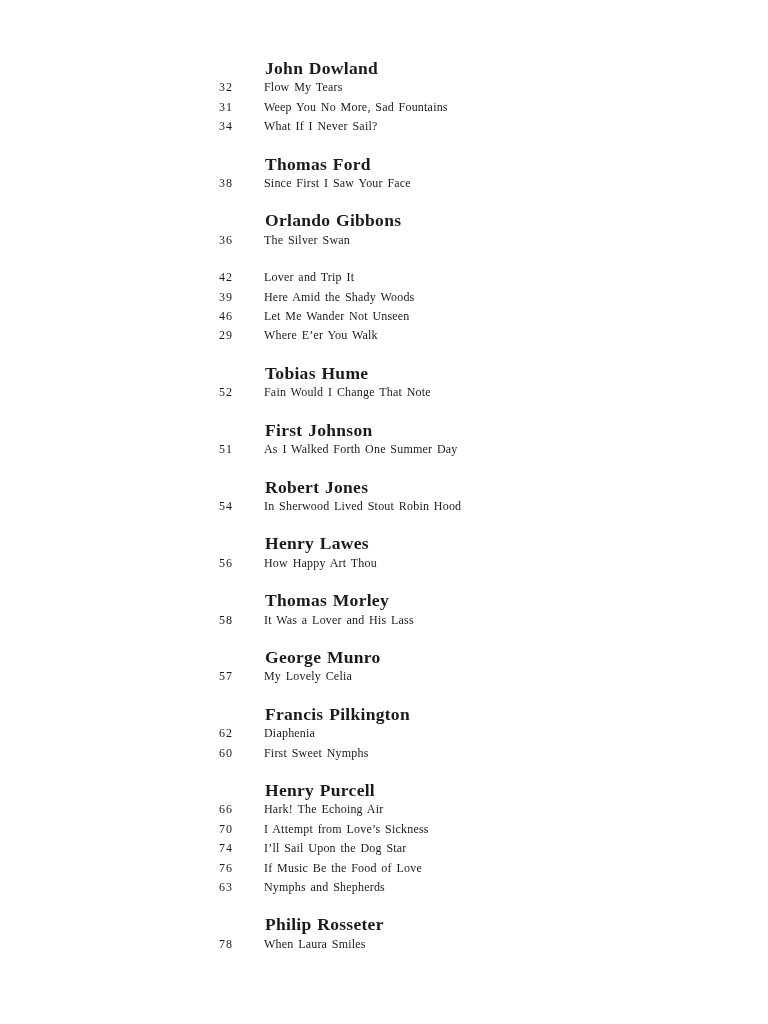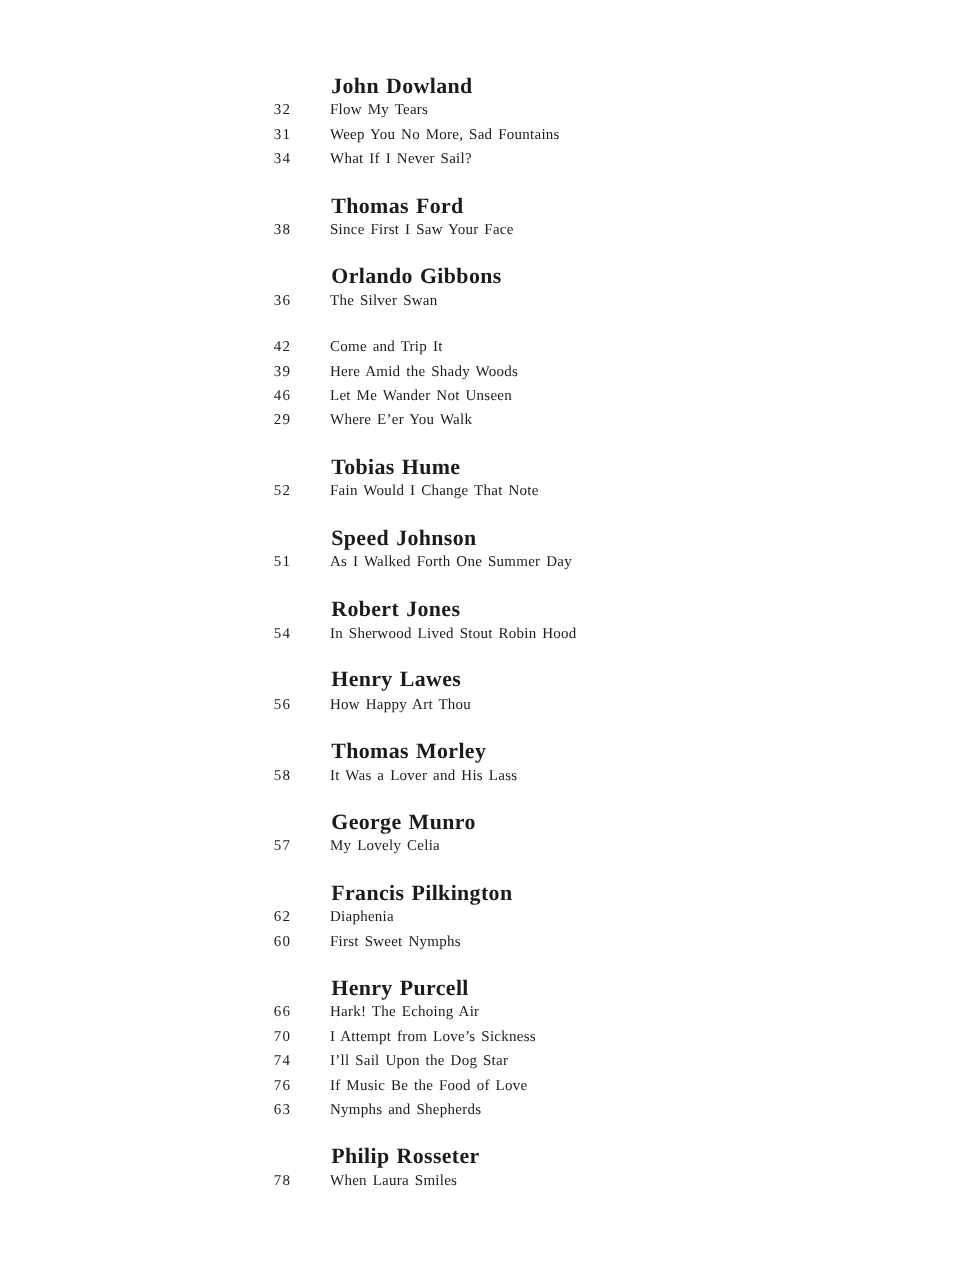--- a/index.html
+++ b/index.html
@@ -84,21 +84,21 @@
     <section class="toc-section">
       <h2 class="composer">Orlando Gibbons</h2>
       <div class="song-row">
         <span class="page-num">36</span>
         <span class="song-title">The Silver Swan</span>
       </div>
     </section>
     <section class="toc-section">
       <div class="song-row">
         <span class="page-num">42</span>
-        <span class="song-title">Come and Trip It</span>
+        <span class="song-title">Lover and Trip It</span>
       </div>
       <div class="song-row">
         <span class="page-num">39</span>
         <span class="song-title">Here Amid the Shady Woods</span>
       </div>
       <div class="song-row">
         <span class="page-num">46</span>
         <span class="song-title">Let Me Wander Not Unseen</span>
       </div>
       <div class="song-row">
@@ -107,21 +107,21 @@
       </div>
     </section>
     <section class="toc-section">
       <h2 class="composer">Tobias Hume</h2>
       <div class="song-row">
         <span class="page-num">52</span>
         <span class="song-title">Fain Would I Change That Note</span>
       </div>
     </section>
     <section class="toc-section">
-      <h2 class="composer">Speed Johnson</h2>
+      <h2 class="composer">First Johnson</h2>
       <div class="song-row">
         <span class="page-num">51</span>
         <span class="song-title">As I Walked Forth One Summer Day</span>
       </div>
     </section>
     <section class="toc-section">
       <h2 class="composer">Robert Jones</h2>
       <div class="song-row">
         <span class="page-num">54</span>
         <span class="song-title">In Sherwood Lived Stout Robin Hood</span>

